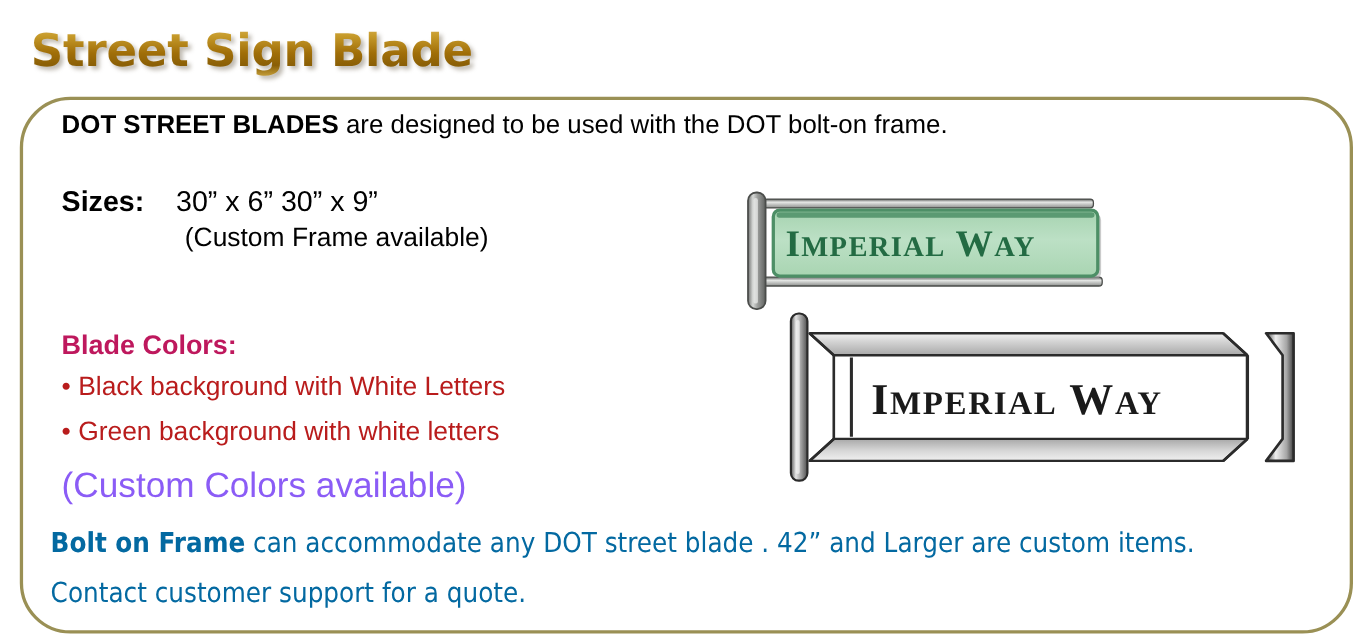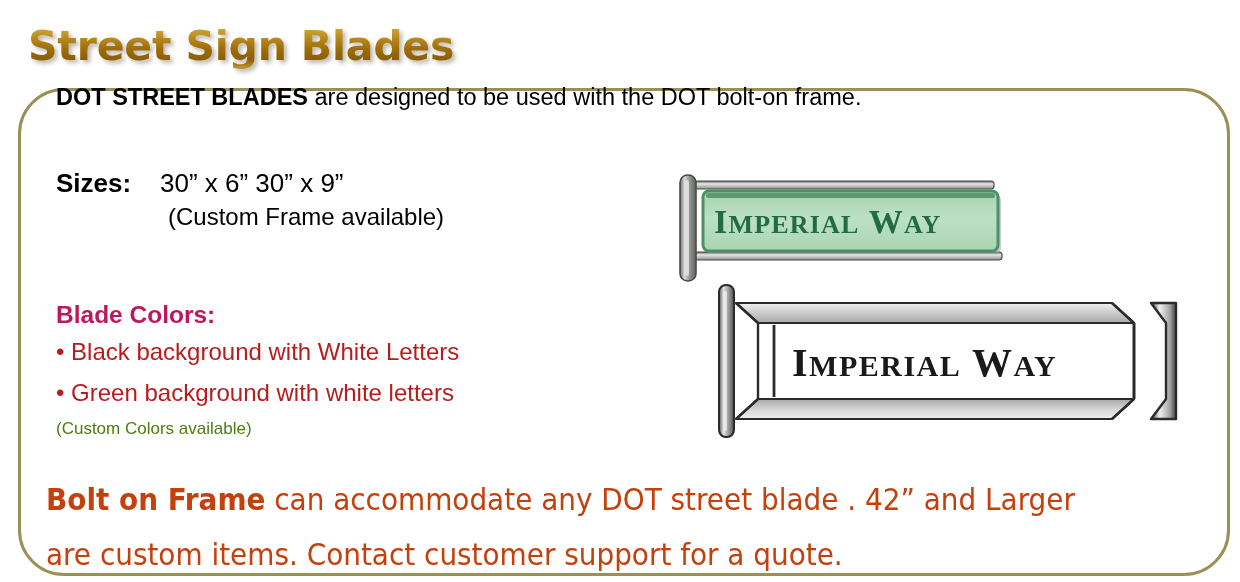--- a/index.html
+++ b/index.html
@@ -49,21 +49,21 @@
     box-sizing: border-box;
     border: 3px solid #9a9055;
     border-radius: 46px;
     background: transparent;
   }
 
   
   #text-column {
     position: absolute;
     left: 56px;
-    top: 84px;
+    top: 100px;
     width: 660px;
   }
 
   .intro-line {
     font-family: "Liberation Sans", sans-serif;
     font-size: 23.5px;
     color: #000;
     white-space: nowrap;
     margin: 0;
     line-height: 1.15;
@@ -109,55 +109,55 @@
   }
   .color-item {
     font-family: "Liberation Sans", sans-serif;
     font-size: 24px;
     color: #b91c1c;
     line-height: 1.73;
     white-space: nowrap;
   }
   .color-note {
     font-family: "Liberation Sans", sans-serif;
-    font-size: 17px;
-    color: #4d7c0f;
+    font-size: 32px;
+    color: #8b5cf6;
     line-height: 1.73;
     white-space: nowrap;
   }
 
   #frame-note {
     position: absolute;
     left: 46px;
     top: 472px;
     width: 1080px;
     font-family: "DejaVu Sans Condensed", "Liberation Sans Narrow", "Liberation Sans", sans-serif;
     font-stretch: condensed;
-    font-size: 31px;
-    color: #c2410c;
+    font-size: 25px;
+    color: #0369a1;
     line-height: 1.78;
   }
   #frame-note .bold { font-weight: bold; }
 
   
   #green-sign-art {
     position: absolute;
     left: 676px;
     top: 172px;
   }
   #frame-art {
     position: absolute;
     left: 714px;
     top: 281px;
   }
 </style>
 </head>
 <body>
 
-<div id="page-title">Street Sign Blades</div>
+<div id="page-title">Street Sign Blade</div>
 
 <div id="content-box"></div>
 
 <div id="text-column">
   <p class="intro-line"><span class="bold">DOT STREET BLADES</span><span> are designed to be used with the DOT bolt-on frame.</span></p>
 </div>
 
 <div id="sizes-block">
   <div class="size-row"><span class="size-label">Sizes:</span><span>30” x 6”  30” x 9”</span></div>
   <div class="size-row size-custom">(Custom Frame available)</div>

